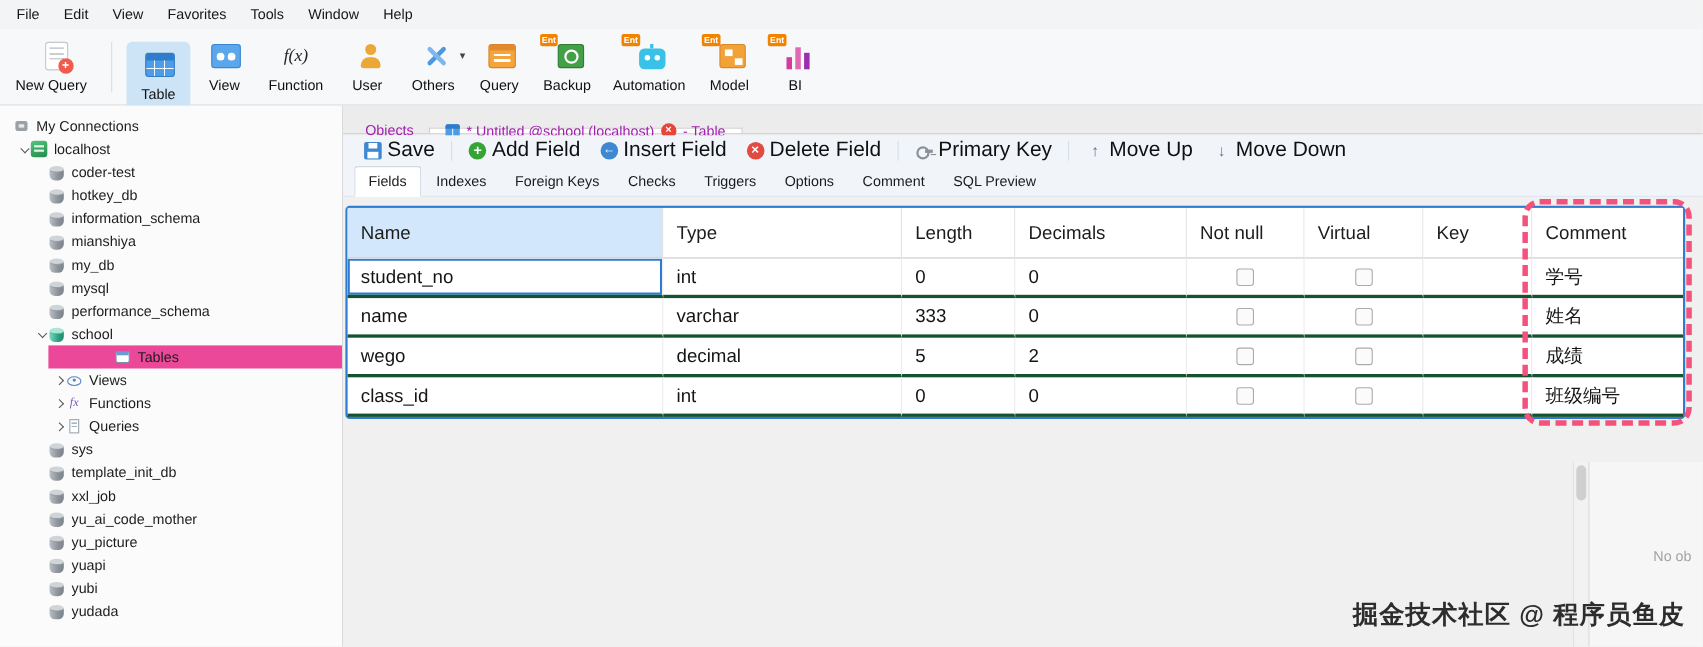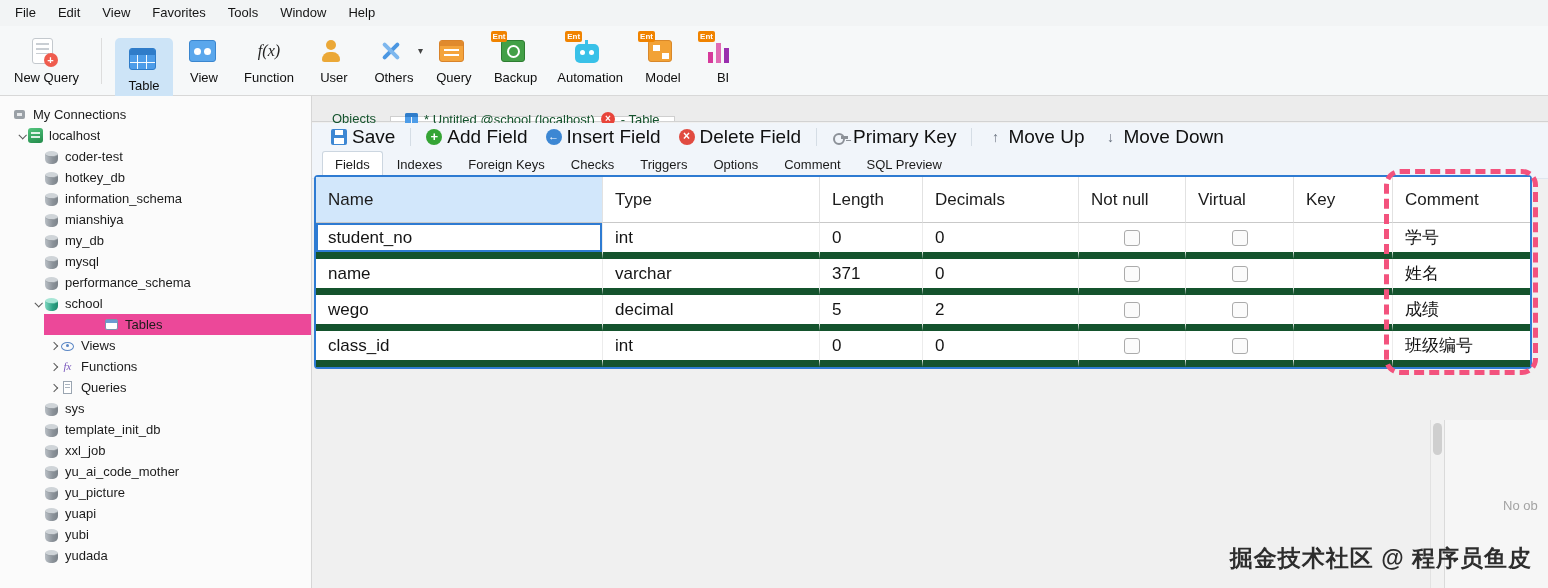--- a/index.html
+++ b/index.html
@@ -23,21 +23,21 @@
     position:absolute; top:26px; left:0; width:100%; height:70px;
     background:#f6f8f9; border-bottom:1px solid #d8d8d8;
     display:flex; align-items:center; padding-left:4px;
   }
   .tb-btn{
     display:flex; flex-direction:column; align-items:center; justify-content:center;
     min-width:58px; height:62px; margin:0 1px; padding:0 9px; gap:4px; border-radius:5px;
   }
   .tb-btn.selected{ background:#cde4f7;margin-top:16px; }
   .tb-label{ font-size:13px; color:#101010; white-space:nowrap; }
-  .tb-icon-wrap{ position:relative; width:30px; height:30px; display:flex; align-items:center; justify-content:flex-start; }
+  .tb-icon-wrap{ position:relative; width:30px; height:30px; display:flex; align-items:center; justify-content:flex-end; }
   .tb-sep{ width:1px; height:46px; background:#dddddd; margin:0 12px; }
   .ent-badge{
     position:absolute; top:-5px; left:-10px; background:#f08300; color:#fff;
     font-size:8px; font-weight:bold; line-height:11px; padding:0 2px; border-radius:2px;
   }
   .tb-caret{ position:absolute; right:-14px; top:9px; font-size:10px; color:#444; }
 
   .ic{ display:inline-block; position:relative; }
   .ic-connection{ width:26px; height:26px; }
   .ic-connection::before{ content:''; position:absolute; left:3px; bottom:3px; width:12px; height:12px;
@@ -119,21 +119,21 @@
   .ti-queries::after{ content:''; position:absolute; left:5px; top:4px; right:5px; height:6px;
     background:repeating-linear-gradient(#aab4bf 0 1px, transparent 1px 3px); }
   .tree-label{ overflow:hidden; text-overflow:ellipsis; }
 
   
   #main{ position:absolute; left:312px; top:96px; right:0; bottom:0; background:#f0f0f0; }
   #tabstrip{
     position:absolute; top:0; left:0; right:0; height:26px;
     background:#ececec; border-bottom:1px solid #d2d2d2; display:flex; align-items:stretch; padding-left:6px;
   }
-  .tab{ display:flex; align-items:center; padding:0 14px; font-size:13px; color:#14532d; gap:6px;margin-top:20px; }
+  .tab{ display:flex; align-items:center; padding:0 14px; font-size:13px; color:#a21caf; gap:6px;margin-top:20px; }
   .tab.active{ background:#fff; border:1px solid #cfcfcf; border-bottom:none; }
   .tab-doc-icon{ position:relative; width:13px; height:12px; background:#4d9ce8; border-radius:2px; flex:0 0 auto; }
   .tab-doc-icon::before{ content:''; position:absolute; left:0; top:0; right:0; height:4px; background:#2f7cc9; border-radius:2px 2px 0 0; }
   .tab-doc-icon::after{ content:''; position:absolute; left:6px; top:4px; width:1px; bottom:0; background:rgba(255,255,255,.9); }
   .tab-close{ position:relative; width:14px; height:14px; background:#e8443a; border-radius:50%; flex:0 0 auto; }
   .tab-close::before{ content:'\00D7'; position:absolute; inset:0; color:#fff; font-size:10px; font-weight:bold; line-height:13px; text-align:center; }
 
   #edit-toolbar{
     position:absolute; top:27px; left:0; right:0; height:28px;
     background:#f1f5fa; display:flex; align-items:center; padding-left:10px;
@@ -157,35 +157,35 @@
 
   #subtabs{
     position:absolute; top:55px; left:0; right:0; height:28px;
     background:#f1f5fa; border-bottom:1px solid #dfe6ee; display:flex; align-items:flex-end; padding-left:10px; gap:2px;
   }
   .subtab{ font-size:13px; color:#1b1b1b; padding:5px 12px 6px; }
   .subtab.active{ background:#fff; border:1px solid #ccd6e0; border-bottom:1px solid #fff; border-radius:3px 3px 0 0; margin-bottom:-1px; }
 
   
   #grid{
-    position:absolute; left:2px; top:79px; width:1218px; height:194px;
+    position:absolute; left:2px; top:91px; width:1218px; height:194px;
     background:#fff; border:2px solid #2e7bd2; border-radius:4px;
   }
   .grid-cols{ display:grid; grid-template-columns:287px 217px 103px 156px 107px 108px 99px 1fr; }
   .hcell{
     height:46px; display:flex; align-items:center; padding-left:12px;
     font-size:17px; color:#1c1c1c; background:#fff;
     border-right:1px solid #e2e2e2; border-bottom:1px solid #c9c9c9;
     white-space:nowrap; overflow:hidden;
   }
   .hcell:last-child{ border-right:none; }
   .hcell.sel{ background:#d2e7fb; }
   .body-row .cell{
     height:36px; display:flex; align-items:center; padding-left:12px;
-    font-size:17px; color:#141414; border-right:1px solid #ececec; border-bottom:7px solid #14532d;
+    font-size:17px; color:#141414; border-right:1px solid #ececec; border-bottom:3px solid #14532d;
     white-space:nowrap; overflow:hidden;
   }
   .body-row .cell:last-child{ border-right:none; }
   .body-row .c-check{ justify-content:center; padding-left:0; }
   .checkbox{ width:16px; height:16px; border:1px solid #ababab; background:#fbfbfb; border-radius:3px; }
   .cell.editing{ box-shadow:inset 0 0 0 2px #2e7bd2; }
   #annotation{
     position:absolute; left:1068px; top:-8px; width:154px; height:206px;
     border:5px dashed #f3527d; border-radius:16px; pointer-events:none; z-index:5;
   }
@@ -525,21 +525,21 @@
     </div>
     <div class="cell c-check c-virtual">
       <span class="checkbox"></span>
     </div>
     <div class="cell c-key"></div>
     <div class="cell c-comment">学号</div>
   </div>
         <div class="grid-cols body-row">
     <div class="cell c-name">name</div>
     <div class="cell c-type">varchar</div>
-    <div class="cell c-length">371</div>
+    <div class="cell c-length">333</div>
     <div class="cell c-decimals">0</div>
     <div class="cell c-check c-notnull">
       <span class="checkbox"></span>
     </div>
     <div class="cell c-check c-virtual">
       <span class="checkbox"></span>
     </div>
     <div class="cell c-key"></div>
     <div class="cell c-comment">姓名</div>
   </div>

